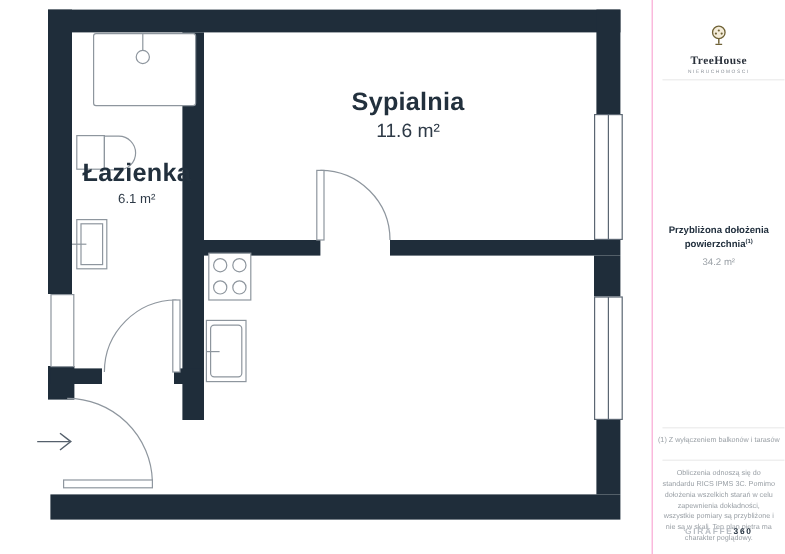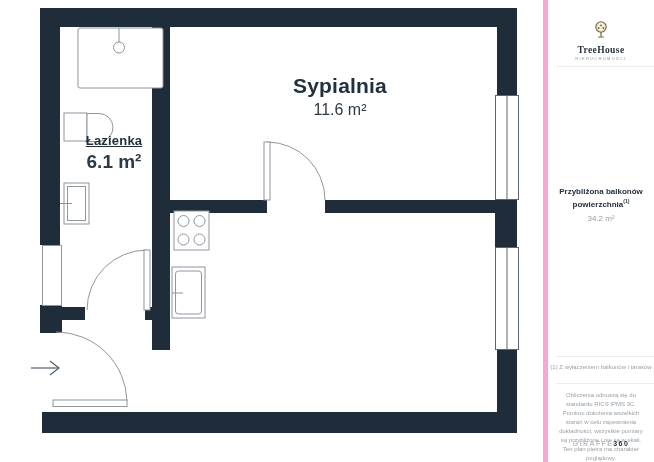--- a/index.html
+++ b/index.html
@@ -5,25 +5,25 @@
   html,body{margin:0;padding:0;background:#fff;}
   .stage{position:relative;width:654px;height:462px;background:#ffffff;overflow:hidden;
          font-family:"Liberation Sans","DejaVu Sans",sans-serif;}
   .plan-area{position:absolute;left:0;top:0;width:543px;height:462px;}
   .plan-area svg{position:absolute;left:0;top:0;}
   .room-label{position:absolute;transform:translateX(-50%);text-align:center;color:#22303d;white-space:nowrap;}
   .room-name{font-weight:700;letter-spacing:.2px;}
   .room-area{color:#2e3a47;margin-top:3px;text-align:center;}
   .lbl-bedroom .room-name,.lbl-kitchen .room-name{font-size:21px;}
   .lbl-bedroom .room-area,.lbl-kitchen .room-area{font-size:16px;}
-  .lbl-bath .room-name{font-size:13px;text-decoration:underline;}
-  .lbl-bath .room-area{font-size:19px;font-weight:bold;}
+  .lbl-bath .room-name{font-size:21px;}
+  .lbl-bath .room-area{font-size:11px;}
 
   .sidebar{position:absolute;left:543px;top:0;width:111px;height:462px;background:#fff;
-           border-left:5px solid #f9a8d4;box-sizing:border-box;}
+           border-left:1px solid #f9a8d4;box-sizing:border-box;}
   .logo{position:absolute;left:0;top:20px;width:100%;text-align:center;}
   .logo .brand{font-family:"Liberation Serif","DejaVu Serif",serif;font-size:9.5px;font-weight:600;
                color:#2a313b;letter-spacing:.4px;margin-top:2px;}
   .logo .tagline{font-size:4px;color:#8d939b;letter-spacing:1.3px;margin-top:1px;}
   .divider{position:absolute;left:8px;right:0;height:1px;background:#ececec;}
   .summary{position:absolute;left:0;top:186px;width:100%;text-align:center;color:#23313f;}
   .summary .title{font-size:8px;font-weight:700;line-height:1.55;padding:0 7px;}
   .summary .title sup{font-size:5px;}
   .summary .value{font-size:8px;color:#9aa0a6;margin-top:3px;font-weight:400;}
   .footnote{position:absolute;left:0;top:364px;width:100%;text-align:center;
@@ -127,21 +127,21 @@
         <line x1="6.2" y1="17" x2="11.8" y2="17" stroke="#6f6236" stroke-width="1"></line>
       </svg>
       <div class="brand">TreeHouse</div>
       <div class="tagline">NIERUCHOMOŚCI</div>
     </div>
 
     <div class="divider" style="top:66px;"></div>
 
     <div class="summary">
       <div class="title">
-        <span>Przybliżona balkonów powierzchnia</span><sup>(1)</sup>
+        <span>Przybliżona dołożenia powierzchnia</span><sup>(1)</sup>
       </div>
       <div class="value">34.2 m²</div>
     </div>
 
     <div class="divider" style="top:356px;"></div>
 
     <div class="footnote">(1) Z wyłączeniem balkonów i tarasów</div>
 
     <div class="divider" style="top:383px;"></div>
 

